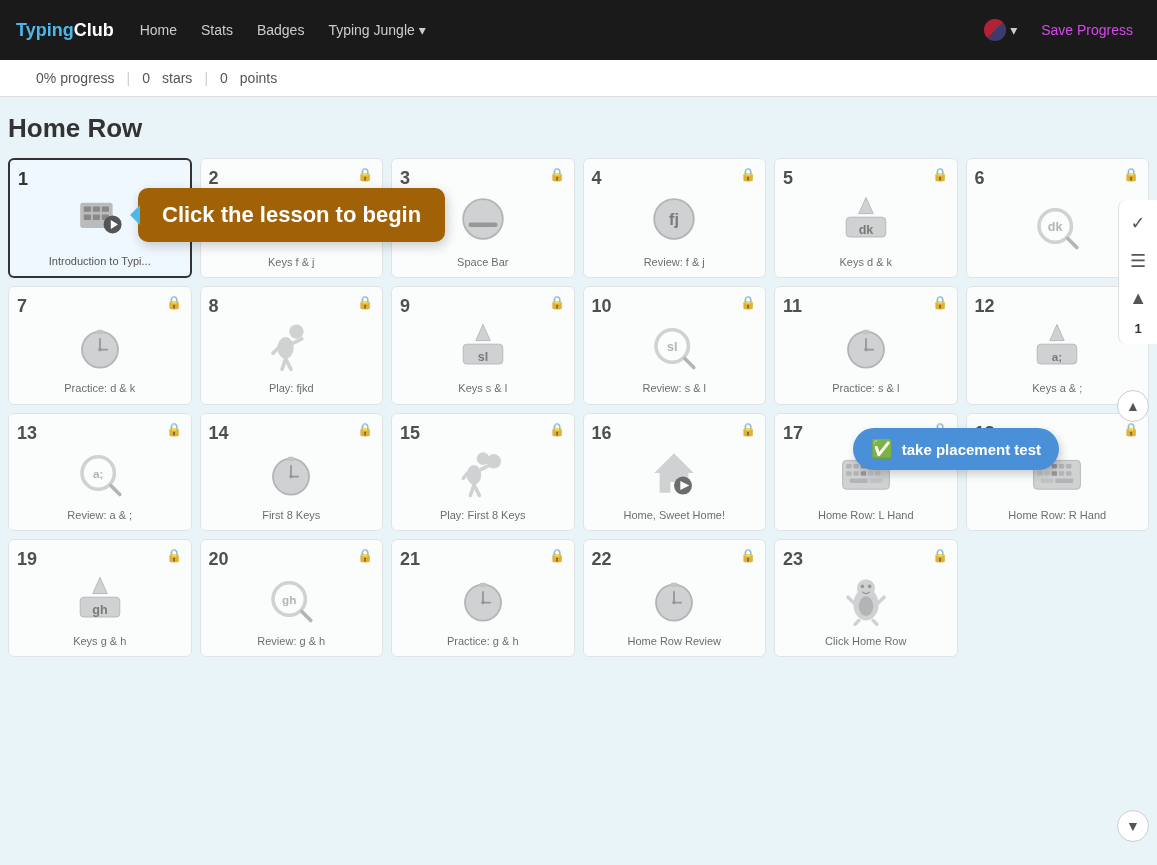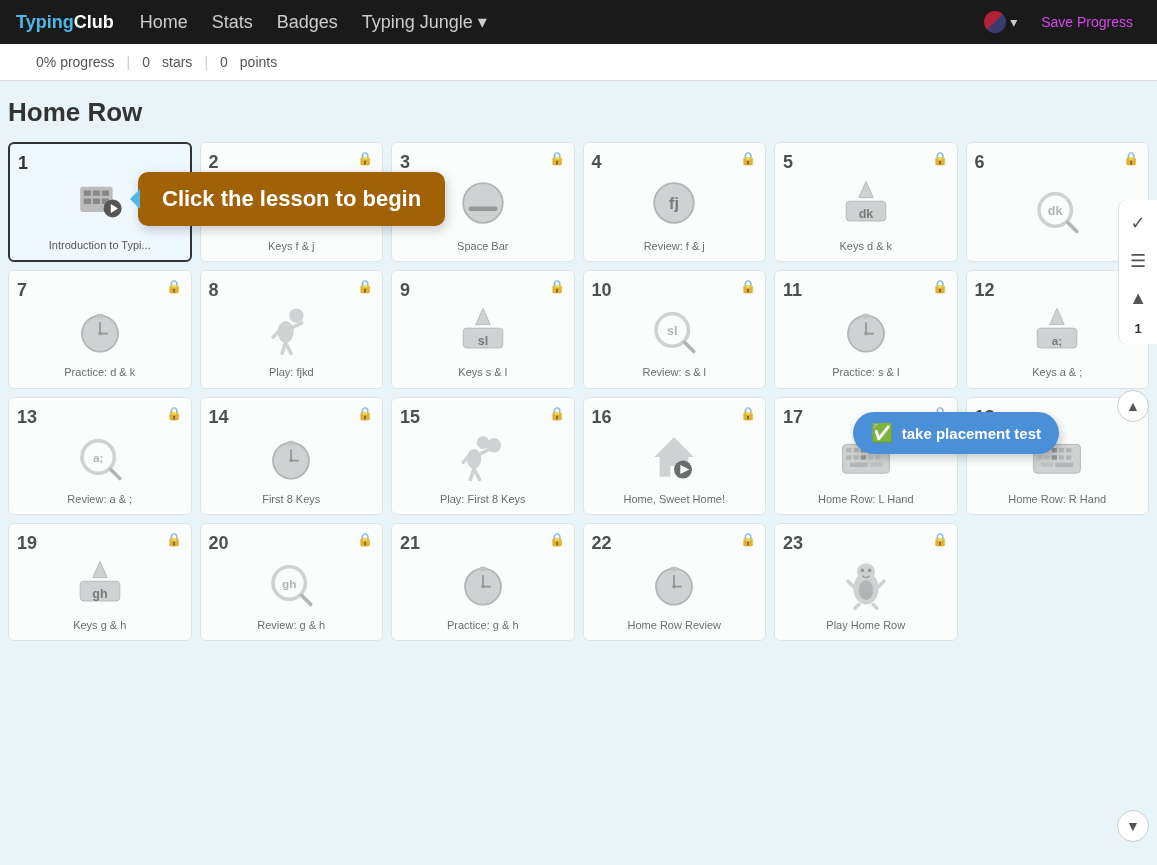--- a/index.html
+++ b/index.html
@@ -4,34 +4,34 @@
   <style>
     * { box-sizing: border-box; margin: 0; padding: 0; }
     body { font-family: Arial, sans-serif; background: #e8f4f8; min-height: 865px; }
 
     
     .navbar {
       background: #1a1a1a;
       display: flex;
       align-items: center;
       padding: 0 16px;
-      height: 44px;
+      height: 60px;
       gap: 4px;
     }
     .nav-brand {
       color: #fff;
       font-size: 18px;
       font-weight: bold;
       margin-right: 12px;
       white-space: nowrap;
     }
     .nav-brand span { color: #4db8e8; }
     .nav-link {
       color: #ccc;
-      font-size: 18px;
+      font-size: 14px;
       padding: 4px 10px;
       cursor: pointer;
       border-radius: 4px;
       white-space: nowrap;
     }
     .nav-link.has-arrow::after { content: ' ▾'; }
     .nav-spacer { flex: 1; }
     .nav-flag {
       display: flex; align-items: center; gap: 4px;
       color: #ccc; font-size: 14px; cursor: pointer;
@@ -600,21 +600,21 @@
           <ellipse cx="30" cy="38" rx="8" ry="11" fill="#aaa"></ellipse>
           <circle cx="26" cy="16" r="2" fill="#888"></circle>
           <circle cx="34" cy="16" r="2" fill="#888"></circle>
           <path d="M26,22 Q30,26 34,22" fill="none" stroke="#888" stroke-width="1.5"></path>
           <line x1="16" y1="34" x2="10" y2="28" stroke="#ccc" stroke-width="4" stroke-linecap="round"></line>
           <line x1="44" y1="34" x2="50" y2="28" stroke="#ccc" stroke-width="4" stroke-linecap="round"></line>
           <line x1="22" y1="54" x2="18" y2="58" stroke="#ccc" stroke-width="4" stroke-linecap="round"></line>
           <line x1="38" y1="54" x2="42" y2="58" stroke="#ccc" stroke-width="4" stroke-linecap="round"></line>
         </svg>
       </div>
-      <span class="card-label">Play Home Row</span>
+      <span class="card-label">Click Home Row</span>
     </div>
 
     <button class="placement-btn">
       <span style="font-size:18px;">✅</span>
       <span>take placement test</span>
     </button>
 
   </div>
 </div>
 

